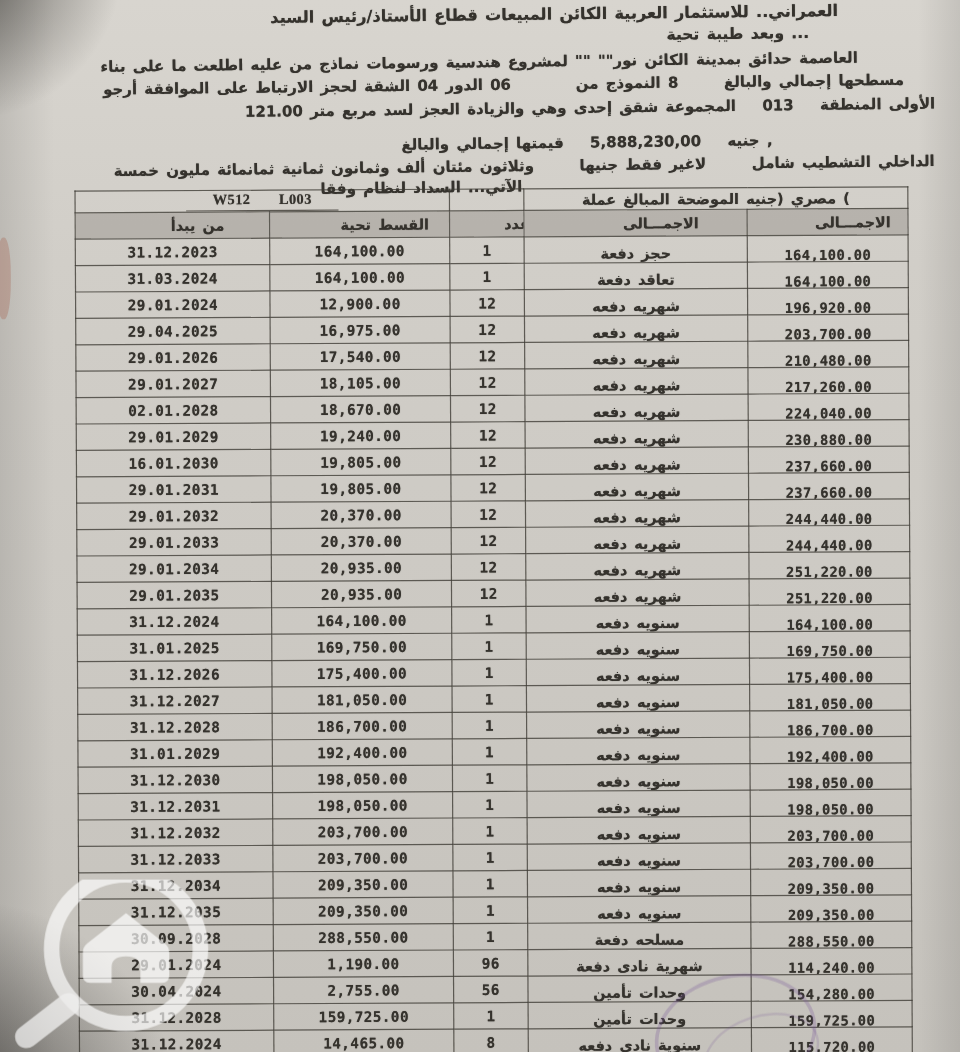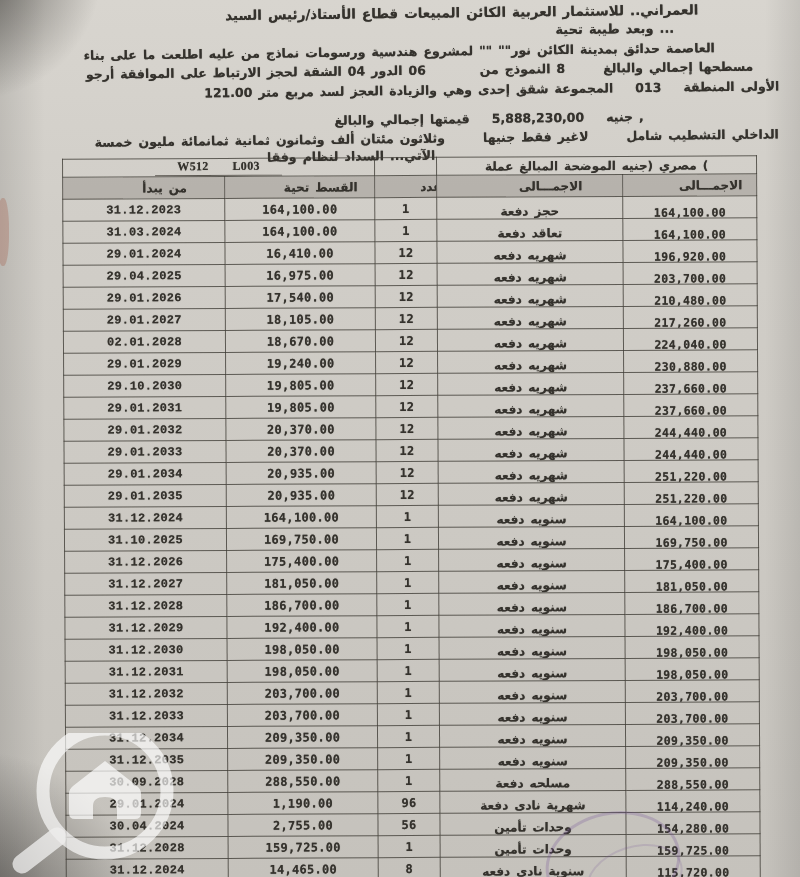--- a/index.html
+++ b/index.html
@@ -39,21 +39,21 @@
     transform:rotate(-0.3deg);transform-origin:350px 0;
   }
   .tbl td,.tbl th{
     border:1px solid rgba(62,59,53,.78);
     font-weight:bold;text-align:center;padding:0;overflow:hidden;
   }
   .tbl .hA td{height:16px;font-size:12px;}
   .tbl .hB th{height:21px;font-size:12px;background:rgba(118,114,107,.30);padding-left:42px;}
   .tbl tbody td{height:21px;font-size:12px;}
   .mono{font-family:"DejaVu Sans Mono",monospace;letter-spacing:.3px;}
-  .c-date{font-size:11.5px;font-family:Liberation Mono, monospace;}
+  .c-date{font-size:11.5px;}
   .c-amt{font-size:11.5px;}
   .c-cnt{font-size:11.5px;}
   .c-desc .w{display:inline-block;margin:0 3px;direction:rtl;unicode-bidi:isolate;}
   .c-desc span.inner{display:inline-block;transform:translateY(3px);}
   .c-total span.inner{display:inline-block;transform:translateY(5px);font-size:11.5px;}
   .meta-underline{display:inline-block;border-bottom:1.5px solid rgba(62,59,53,.8);padding:0 10px 1px 10px;font-family:Liberation Serif, serif;}
   .meta-underline .w{margin:0 12px;}
   .hdr-words .w{display:inline-block;margin:0 3px;direction:rtl;unicode-bidi:isolate;}
   
   .stamp{
@@ -125,21 +125,21 @@
         </tr>
         <tr>
           <td class="c-date mono">31.03.2024</td>
           <td class="c-amt mono">164,100.00</td>
           <td class="c-cnt mono">1</td>
           <td class="c-desc"><span class="inner"><span class="w">دفعة</span><span class="w">تعاقد</span></span></td>
           <td class="c-total mono"><span class="inner">164,100.00</span></td>
         </tr>
         <tr>
           <td class="c-date mono">29.01.2024</td>
-          <td class="c-amt mono">16,410.00</td>
+          <td class="c-amt mono">12,900.00</td>
           <td class="c-cnt mono">12</td>
           <td class="c-desc"><span class="inner"><span class="w">دفعه</span><span class="w">شهريه</span></span></td>
           <td class="c-total mono"><span class="inner">196,920.00</span></td>
         </tr>
         <tr>
           <td class="c-date mono">29.04.2025</td>
           <td class="c-amt mono">16,975.00</td>
           <td class="c-cnt mono">12</td>
           <td class="c-desc"><span class="inner"><span class="w">دفعه</span><span class="w">شهريه</span></span></td>
           <td class="c-total mono"><span class="inner">203,700.00</span></td>
@@ -166,21 +166,21 @@
           <td class="c-total mono"><span class="inner">224,040.00</span></td>
         </tr>
         <tr>
           <td class="c-date mono">29.01.2029</td>
           <td class="c-amt mono">19,240.00</td>
           <td class="c-cnt mono">12</td>
           <td class="c-desc"><span class="inner"><span class="w">دفعه</span><span class="w">شهريه</span></span></td>
           <td class="c-total mono"><span class="inner">230,880.00</span></td>
         </tr>
         <tr>
-          <td class="c-date mono">29.10.2030</td>
+          <td class="c-date mono">16.01.2030</td>
           <td class="c-amt mono">19,805.00</td>
           <td class="c-cnt mono">12</td>
           <td class="c-desc"><span class="inner"><span class="w">دفعه</span><span class="w">شهريه</span></span></td>
           <td class="c-total mono"><span class="inner">237,660.00</span></td>
         </tr>
         <tr>
           <td class="c-date mono">29.01.2031</td>
           <td class="c-amt mono">19,805.00</td>
           <td class="c-cnt mono">12</td>
           <td class="c-desc"><span class="inner"><span class="w">دفعه</span><span class="w">شهريه</span></span></td>
@@ -215,21 +215,21 @@
           <td class="c-total mono"><span class="inner">251,220.00</span></td>
         </tr>
         <tr>
           <td class="c-date mono">31.12.2024</td>
           <td class="c-amt mono">164,100.00</td>
           <td class="c-cnt mono">1</td>
           <td class="c-desc"><span class="inner"><span class="w">دفعه</span><span class="w">سنويه</span></span></td>
           <td class="c-total mono"><span class="inner">164,100.00</span></td>
         </tr>
         <tr>
-          <td class="c-date mono">31.10.2025</td>
+          <td class="c-date mono">31.01.2025</td>
           <td class="c-amt mono">169,750.00</td>
           <td class="c-cnt mono">1</td>
           <td class="c-desc"><span class="inner"><span class="w">دفعه</span><span class="w">سنويه</span></span></td>
           <td class="c-total mono"><span class="inner">169,750.00</span></td>
         </tr>
         <tr>
           <td class="c-date mono">31.12.2026</td>
           <td class="c-amt mono">175,400.00</td>
           <td class="c-cnt mono">1</td>
           <td class="c-desc"><span class="inner"><span class="w">دفعه</span><span class="w">سنويه</span></span></td>
@@ -243,21 +243,21 @@
           <td class="c-total mono"><span class="inner">181,050.00</span></td>
         </tr>
         <tr>
           <td class="c-date mono">31.12.2028</td>
           <td class="c-amt mono">186,700.00</td>
           <td class="c-cnt mono">1</td>
           <td class="c-desc"><span class="inner"><span class="w">دفعه</span><span class="w">سنويه</span></span></td>
           <td class="c-total mono"><span class="inner">186,700.00</span></td>
         </tr>
         <tr>
-          <td class="c-date mono">31.12.2029</td>
+          <td class="c-date mono">31.01.2029</td>
           <td class="c-amt mono">192,400.00</td>
           <td class="c-cnt mono">1</td>
           <td class="c-desc"><span class="inner"><span class="w">دفعه</span><span class="w">سنويه</span></span></td>
           <td class="c-total mono"><span class="inner">192,400.00</span></td>
         </tr>
         <tr>
           <td class="c-date mono">31.12.2030</td>
           <td class="c-amt mono">198,050.00</td>
           <td class="c-cnt mono">1</td>
           <td class="c-desc"><span class="inner"><span class="w">دفعه</span><span class="w">سنويه</span></span></td>

